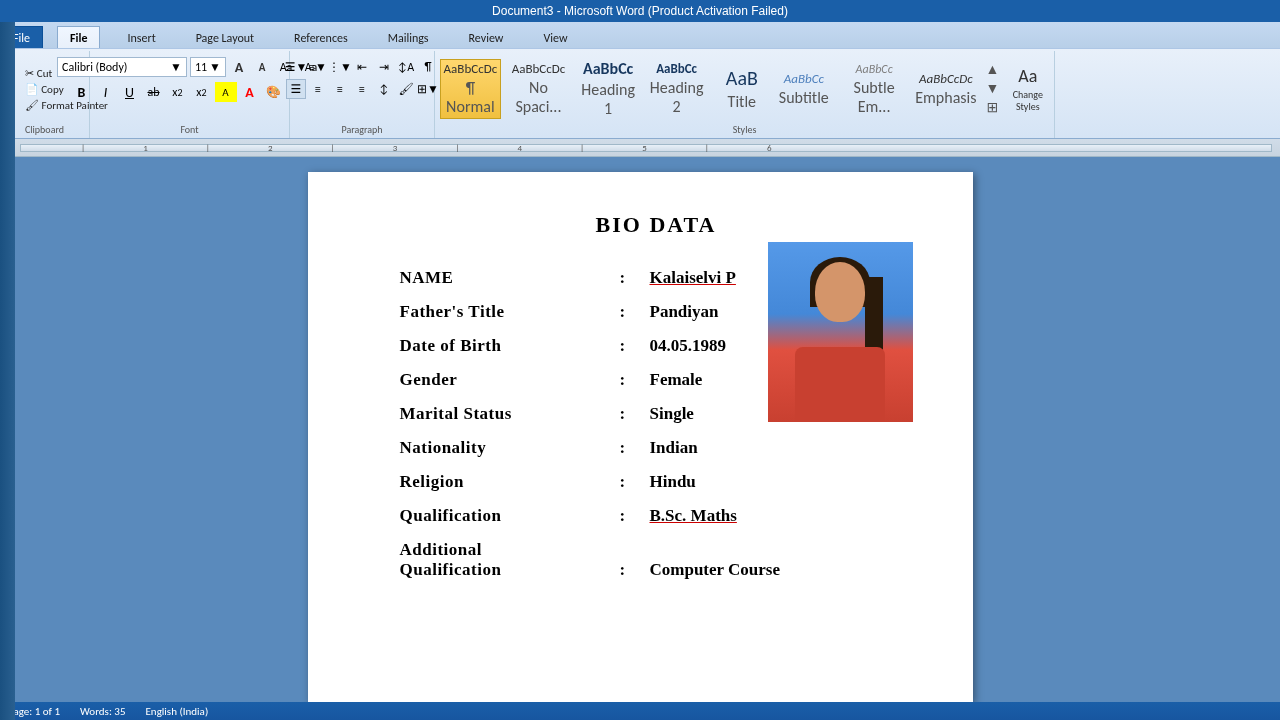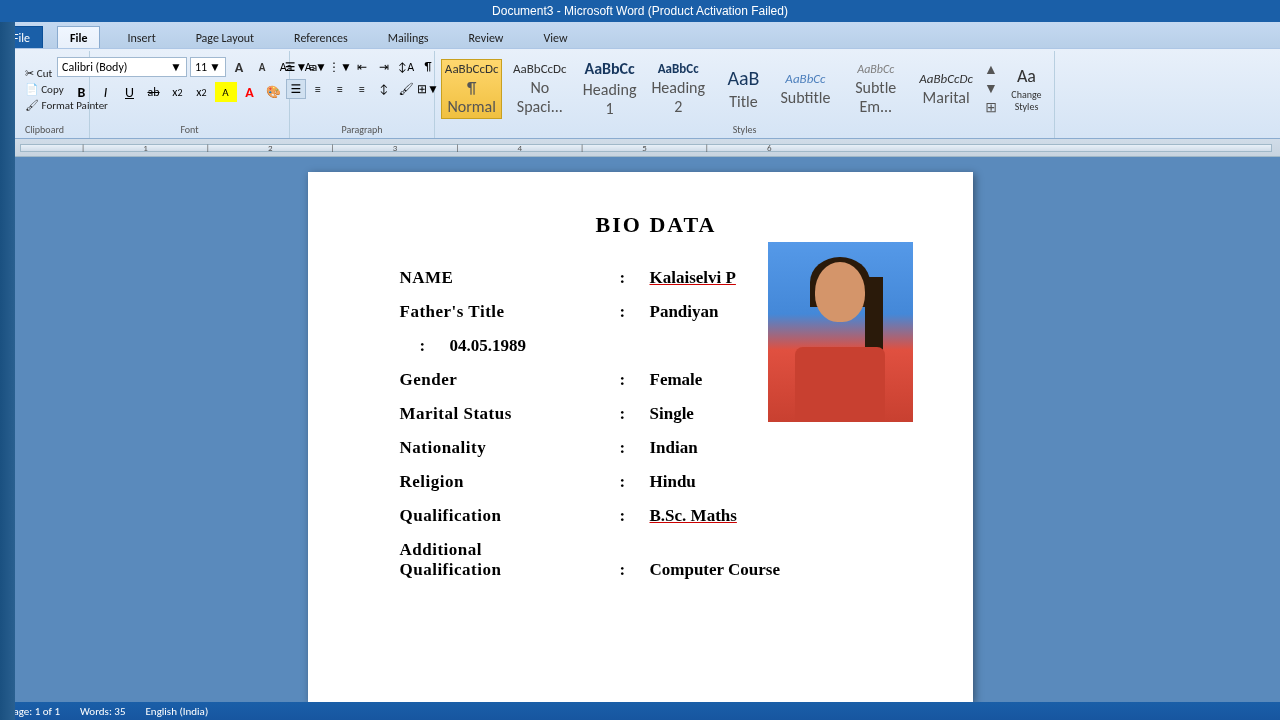--- a/index.html
+++ b/index.html
@@ -582,21 +582,21 @@
           <div class="style-label">Subtitle</div>
         </div>
 
         <div class="style-item">
           <div class="style-preview subtle-em-style" style="font-size:12px;">AaBbCc</div>
           <div class="style-label">Subtle Em...</div>
         </div>
 
         <div class="style-item">
           <div class="style-preview emphasis-style" style="font-size:13px;">AaBbCcDc</div>
-          <div class="style-label">Marital</div>
+          <div class="style-label">Emphasis</div>
         </div>
 
         <div style="display:flex; flex-direction:column; gap:2px; margin-left:2px;">
           <div class="scroll-arrow">▲</div>
           <div class="scroll-arrow">▼</div>
           <div class="scroll-arrow">⊞</div>
         </div>
 
         <div class="change-styles-btn">
           <div style="font-size:18px;">Aa</div>
@@ -645,20 +645,21 @@
         <span class="bio-value underline">Kalaiselvi P</span>
       </div>
 
       <div class="bio-row">
         <span class="bio-label">Father's Title</span>
         <span class="bio-colon">:</span>
         <span class="bio-value">Pandiyan</span>
       </div>
 
       <div class="bio-row">
+        <span class="bio-label">Date of Birth</span>
         <span class="bio-colon">:</span>
         <span class="bio-value">04.05.1989</span>
       </div>
 
       <div class="bio-row">
         <span class="bio-label">Gender</span>
         <span class="bio-colon">:</span>
         <span class="bio-value">Female</span>
       </div>
 

